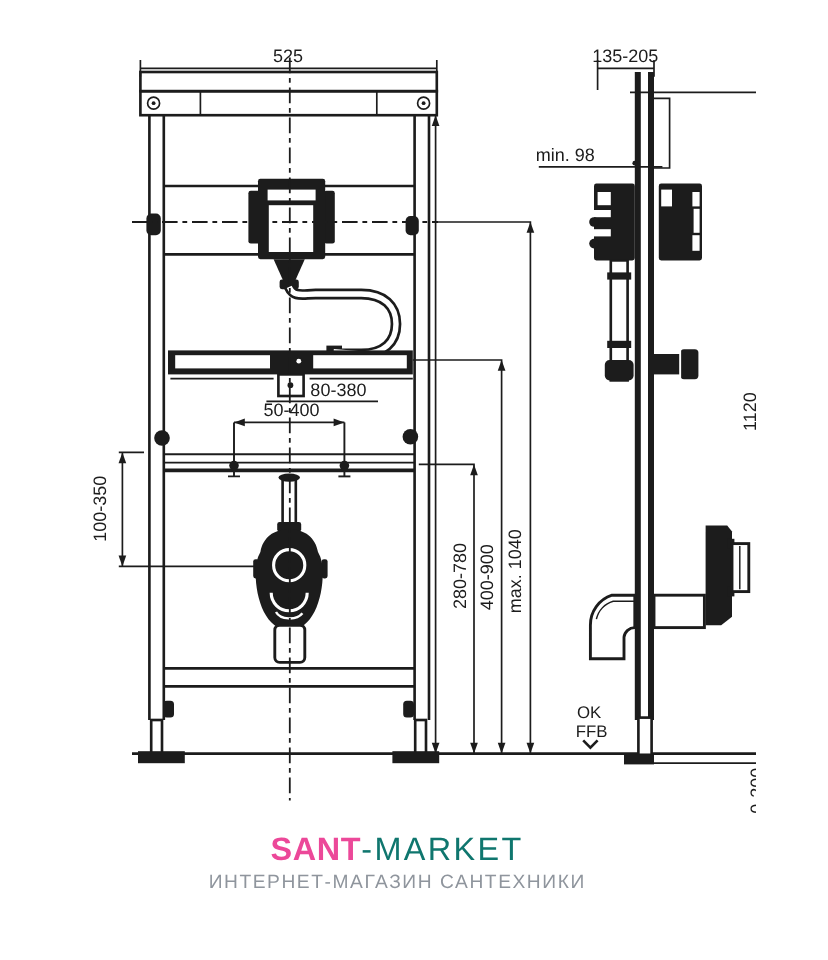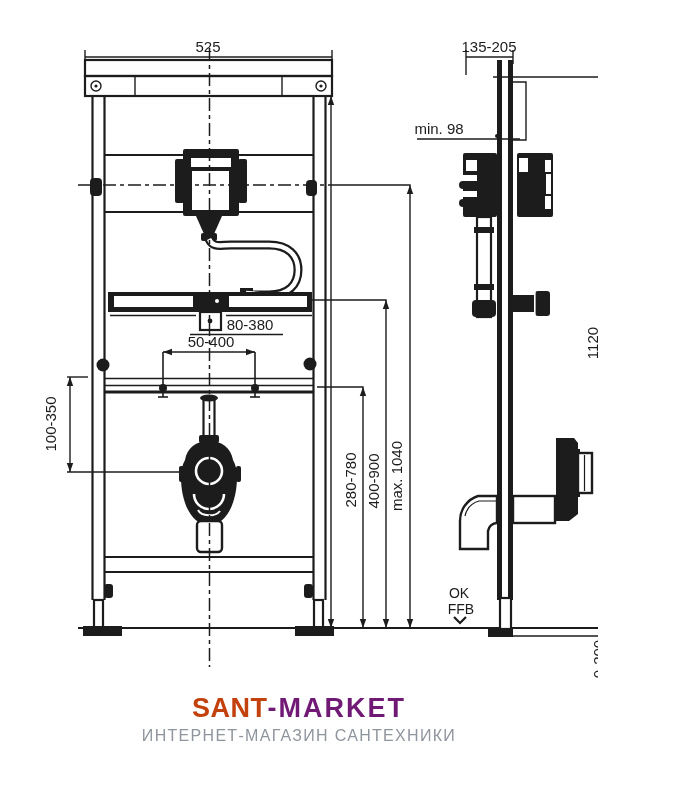--- a/index.html
+++ b/index.html
@@ -1,33 +1,33 @@
 <!DOCTYPE html>
 <html><head>
 <meta charset="utf-8">
 <style>
   html,body{margin:0;padding:0;background:#ffffff;}
   #stage{position:relative;width:598px;height:800px;background:#fff;overflow:hidden;
-         font-family:"Liberation Sans",sans-serif;}
+         font-family:"Liberation Sans",sans-serif;margin-left:32px;}
   svg{position:absolute;left:0;top:0;}
   
   .ln{stroke:#1c1c1c;fill:none;}
   .w1{stroke-width:1.4;} .w16{stroke-width:1.6;} .w2{stroke-width:2.2;} .w24{stroke-width:2.4;} .w3{stroke-width:3;}
   .blk{fill:#1c1c1c;stroke:none;}
   .wht{fill:#ffffff;stroke:none;}
   .whfill{fill:#ffffff;}
   .cl{stroke:#1c1c1c;stroke-width:1.5;fill:none;stroke-dasharray:13 4 4 4;}
   .wln{stroke:#ffffff;fill:none;}
   text.dim{font:15px "Liberation Sans",sans-serif;fill:#1c1c1c;}
   text.sm{font:14px "Liberation Sans",sans-serif;fill:#1c1c1c;}
   
   #logo{position:absolute;left:0;right:0;top:694px;text-align:center;}
   #logo .main{font-size:27px;font-weight:bold;letter-spacing:.5px;line-height:1.1;}
-  #logo .brand1{color:#c2410c;}
-  #logo .brand2{color:#701a75;font-weight:bold;letter-spacing:2px;}
+  #logo .brand1{color:#ec4899;}
+  #logo .brand2{color:#0f766e;font-weight:normal;letter-spacing:2px;}
   #logo .tag{margin-top:3px;font-size:16px;color:#8F959D;letter-spacing:1.3px;}
 </style>
 </head>
 <body>
 
 <div id="stage">
 <svg viewBox="0 0 690 690" width="690" height="690">
 
   <g>
 

